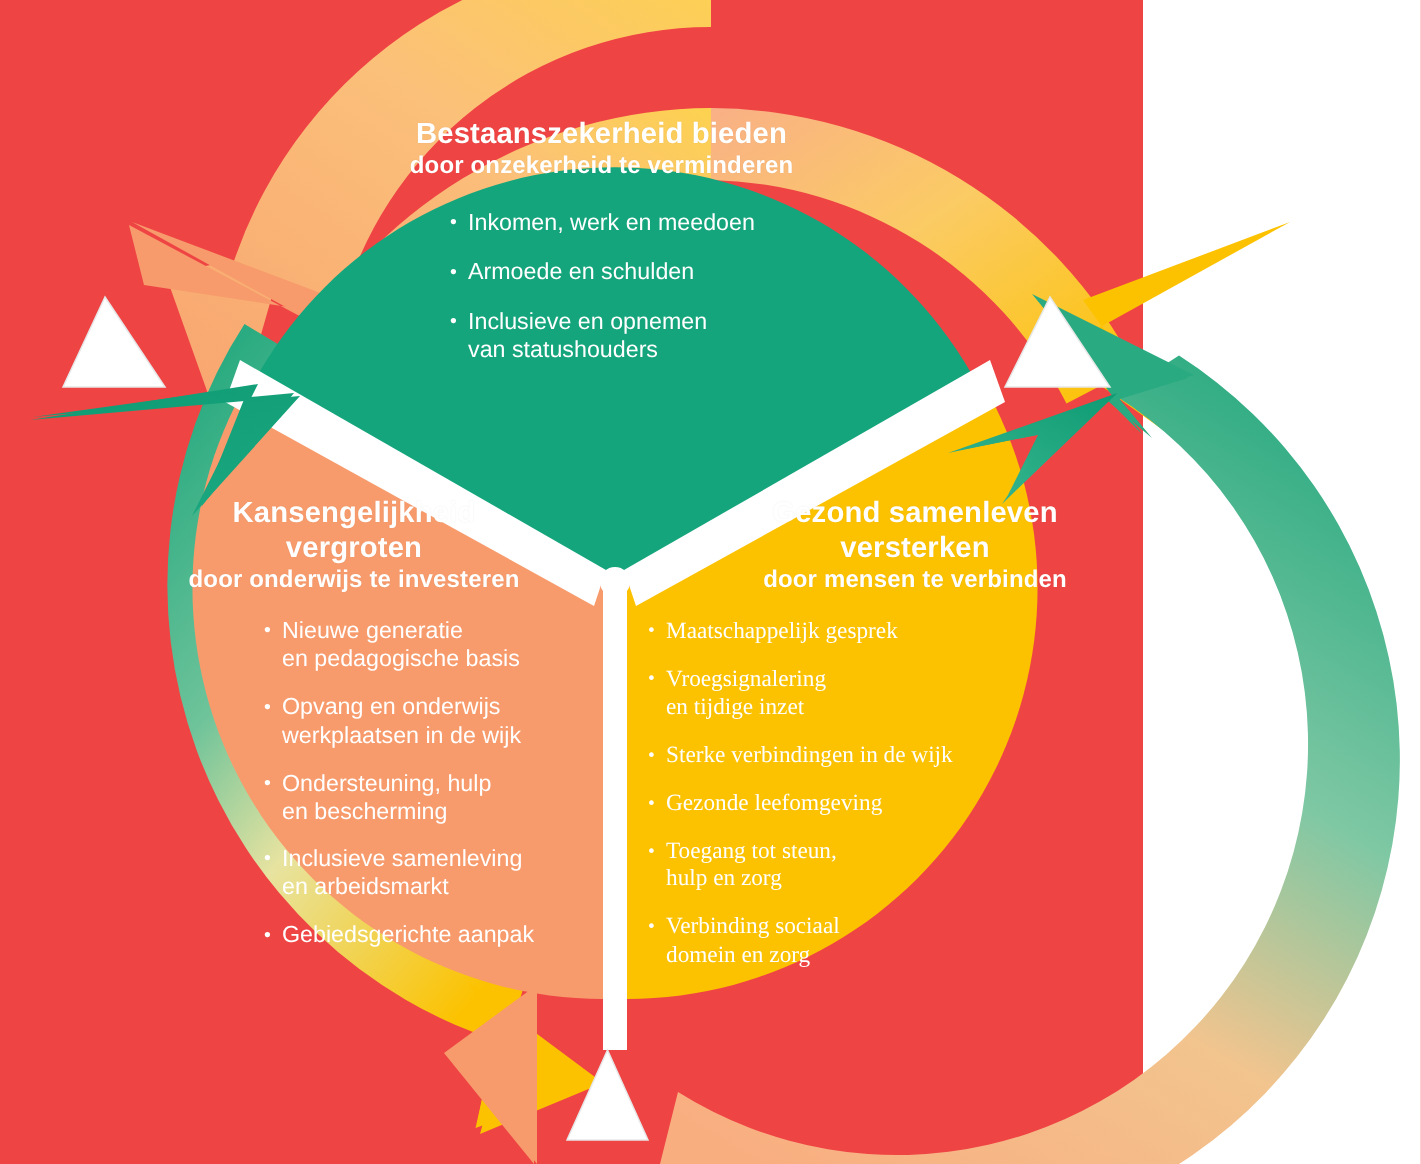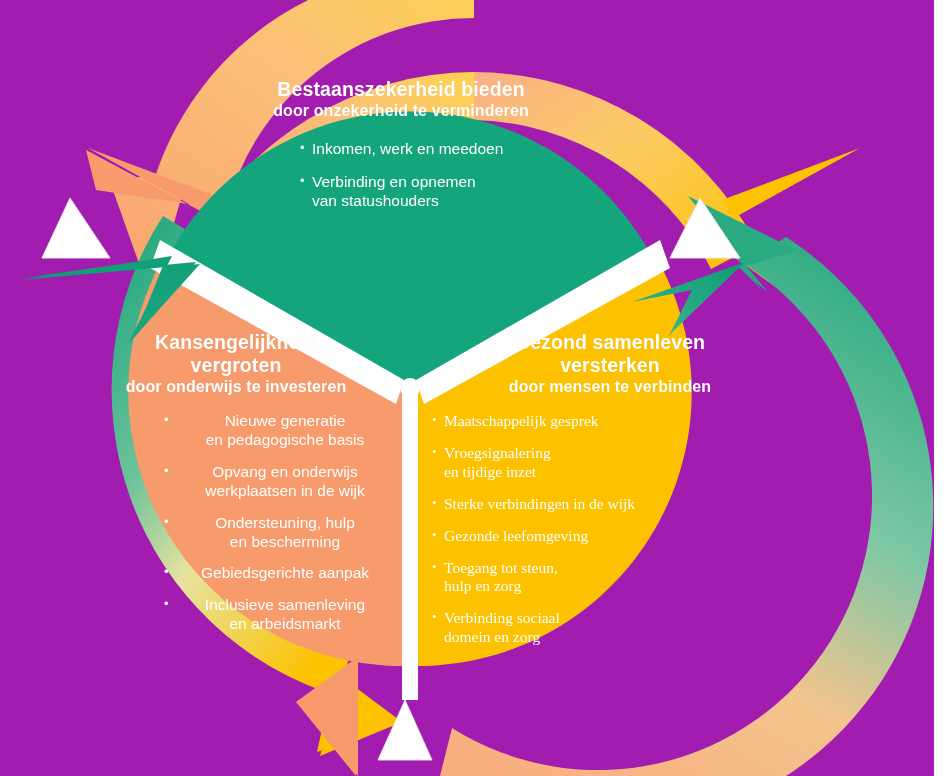--- a/index.html
+++ b/index.html
@@ -1,17 +1,17 @@
 <!DOCTYPE html>
 <html><head>
 <meta charset="utf-8">
 <style>
   html,body{margin:0;padding:0;background:#ffffff;}
   body{width:947px;height:776px;overflow:hidden;font-family:"Liberation Sans",sans-serif;}
-  #stage{position:relative;width:934px;height:776px;background:#a21caf;}
+  #stage{position:relative;width:762px;height:776px;background:#ef4444;}
   svg#diagram{position:absolute;left:0;top:0;width:947px;height:776px;display:block;}
 
   .seg-title{
     position:absolute;text-align:center;color:#ffffff;font-weight:bold;
     font-family:"Liberation Sans",sans-serif;line-height:1.18;
     text-shadow:0 0 1px rgba(0,0,0,.08);
   }
   .seg-title .ln1{font-size:19.5px;letter-spacing:.1px;display:block;}
   .seg-title .ln2{font-size:16px;letter-spacing:.1px;display:block;margin-top:1px;}
 
@@ -20,21 +20,21 @@
                white-space:pre-line;position:relative;padding-left:12px;}
   .bullets .bi::before{content:"\2022";position:absolute;left:0;top:0;font-size:13px;}
 
   
   #title-green{left:236px;top:78px;width:330px;}
   #bullets-green{left:300px;top:140px;width:300px;}
   #bullets-green .bi{margin-bottom:14px;}
 
   
   #title-orange{left:86px;top:331px;width:300px;}
-  #bullets-orange{left:164px;top:412px;width:230px;text-align:center;}
+  #bullets-orange{left:176px;top:412px;width:230px;}
 
   
   #title-yellow{left:460px;top:331px;width:300px;}
   #bullets-yellow{left:432px;top:412px;width:260px;font-family:Liberation Serif, serif;}
 </style>
 </head>
 <body>
 
 <div id="stage">
 
@@ -196,39 +196,40 @@
     </g>
 
   </svg>
 
   <div class="seg-title" id="title-green">
     <span class="ln1">Bestaanszekerheid bieden</span>
     <span class="ln2">door onzekerheid te verminderen</span>
   </div>
   <div class="bullets" id="bullets-green">
     <span class="bi">Inkomen, werk en meedoen</span>
-    <span class="bi">Verbinding en opnemen
+    <span class="bi">Armoede en schulden</span>
+    <span class="bi">Inclusieve en opnemen
 van statushouders</span>
   </div>
 
   <div class="seg-title" id="title-orange">
     <span class="ln1" style="white-space:pre-line">Kansengelijkheid
 vergroten</span>
     <span class="ln2">door onderwijs te investeren</span>
   </div>
   <div class="bullets" id="bullets-orange">
     <span class="bi">Nieuwe generatie
 en pedagogische basis</span>
     <span class="bi">Opvang en onderwijs
 werkplaatsen in de wijk</span>
     <span class="bi">Ondersteuning, hulp
 en bescherming</span>
-    <span class="bi">Gebiedsgerichte aanpak</span>
     <span class="bi">Inclusieve samenleving
 en arbeidsmarkt</span>
+    <span class="bi">Gebiedsgerichte aanpak</span>
   </div>
 
   <div class="seg-title" id="title-yellow">
     <span class="ln1" style="white-space:pre-line">Gezond samenleven
 versterken</span>
     <span class="ln2">door mensen te verbinden</span>
   </div>
   <div class="bullets" id="bullets-yellow">
     <span class="bi">Maatschappelijk gesprek</span>
     <span class="bi">Vroegsignalering

